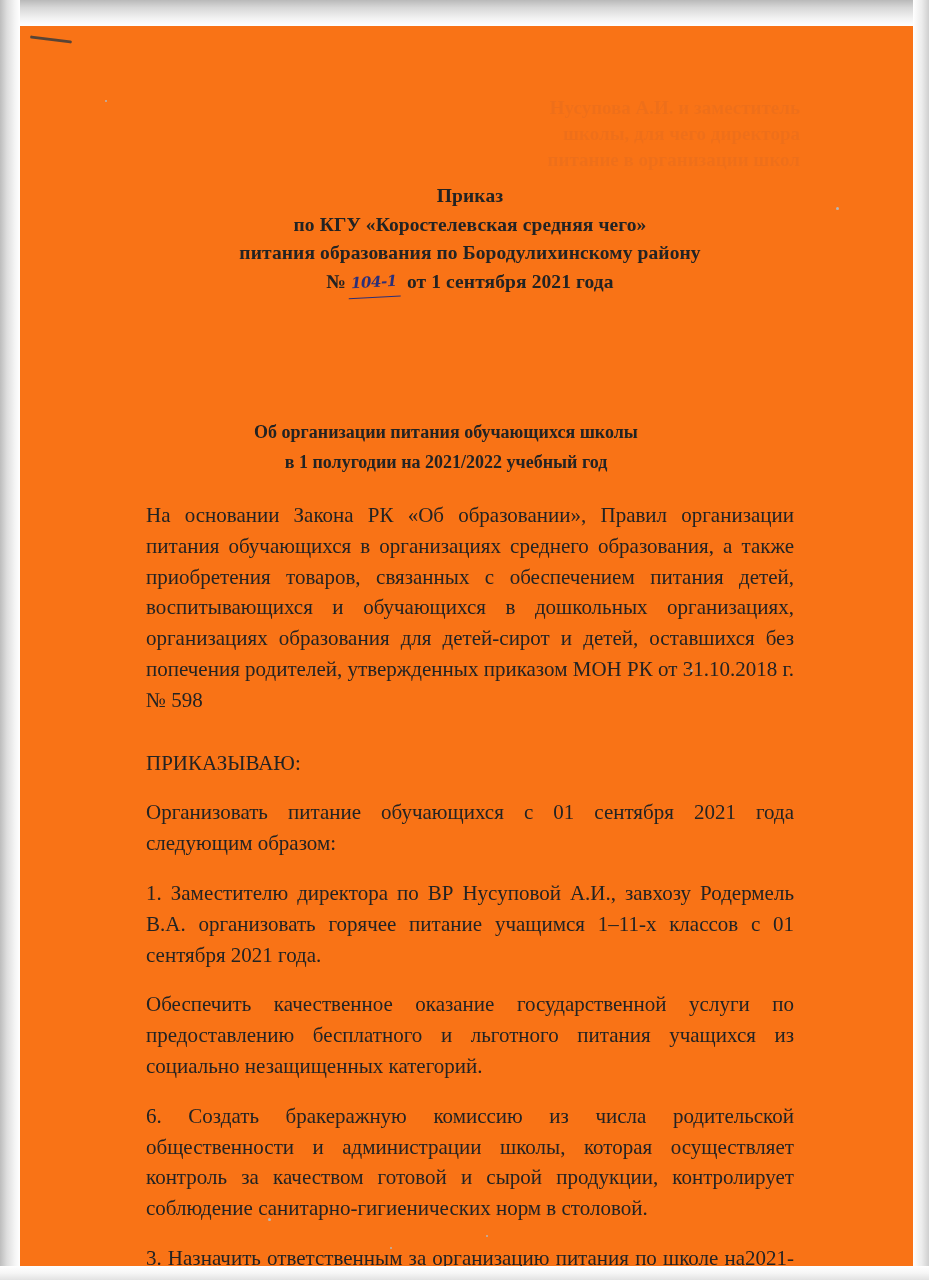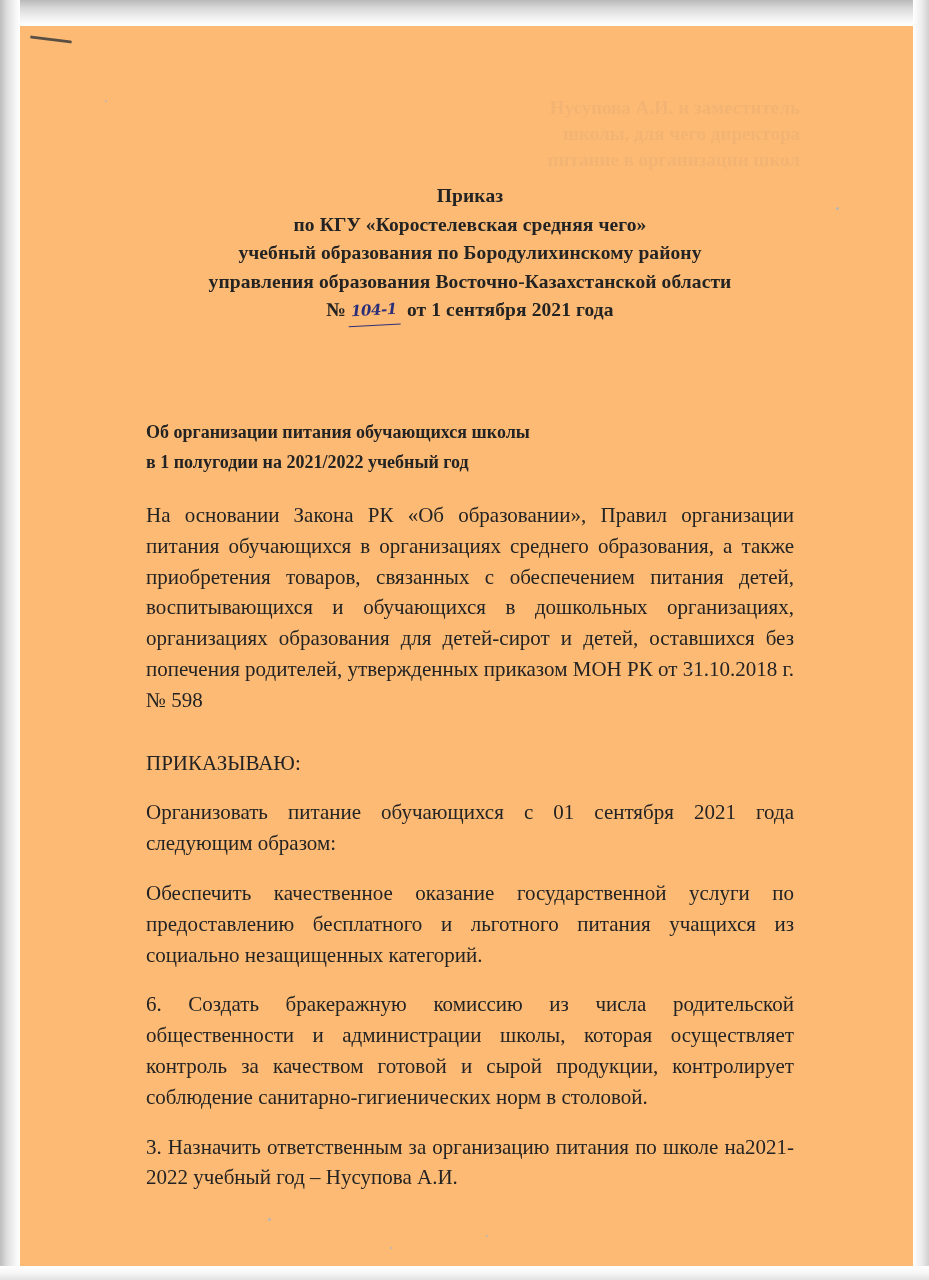--- a/index.html
+++ b/index.html
@@ -6,21 +6,21 @@
   html, body {
     margin: 0;
     padding: 0;
     background: #c9c9c9;
   }
   .page {
     position: relative;
     width: 929px;
     height: 1280px;
     margin: 0;
-    background: #fdba74;
+    background: #f97316;
     overflow: hidden;
     font-family: "Liberation Serif", "DejaVu Serif", serif;
     color: #232323;
   }
 
   
   .scan-shadow-top {
     position: absolute;
     left: 0; top: 0;
     width: 929px; height: 26px;
@@ -131,20 +131,21 @@
   }
 
   .subject {
     position: absolute;
     left: 146px;
     top: 417px;
     width: 600px;
     font-weight: bold;
     font-size: 18px;
     line-height: 30px;
+    text-align: center;
   }
 
   .body {
     position: absolute;
     left: 146px;
     top: 500px;
     width: 648px;
     font-size: 21px;
     line-height: 30.8px;
   }
@@ -171,40 +172,40 @@
     <div>Нусупова А.И. и заместитель</div>
     <div>школы, для чего директора</div>
     <div>питание в организации школ</div>
   </div>
 
   <div class="content">
 
     <div class="doc-header">
       <div class="line">Приказ</div>
       <div class="line">по КГУ «Коростелевская средняя чего»</div>
-      <div class="line">учебный образования по Бородулихинскому району</div>
-      <div class="line">управления образования Восточно-Казахстанской области</div>
+      <div class="line">питания образования по Бородулихинскому району</div>
       <div class="line">
         <span class="num-line">
           <span>№</span>
           <span class="handwritten-number">104-1</span>
           <span>&nbsp;от 1 сентября 2021 года</span>
         </span>
       </div>
     </div>
 
     <div class="subject">
       <div>Об организации питания обучающихся школы</div>
       <div>в 1 полугодии на 2021/2022 учебный год</div>
     </div>
 
     <div class="body">
       <p>На основании Закона РК «Об образовании», Правил организации питания обучающихся в организациях среднего образования, а также приобретения товаров, связанных с обеспечением питания детей, воспитывающихся и обучающихся в дошкольных организациях, организациях образования для детей-сирот и детей, оставшихся без попечения родителей, утвержденных приказом МОН РК от 31.10.2018 г. № 598</p>
       <p class="plain">ПРИКАЗЫВАЮ:</p>
       <p>Организовать питание обучающихся с 01 сентября 2021 года следующим образом:</p>
+      <p>1. Заместителю директора по ВР Нусуповой А.И., завхозу Родермель В.А. организовать горячее питание учащимся 1–11-х классов с 01 сентября 2021 года.</p>
       <p>Обеспечить качественное оказание государственной услуги по предоставлению бесплатного и льготного питания учащихся из социально незащищенных категорий.</p>
       <p>6. Создать бракеражную комиссию из числа родительской общественности и администрации школы, которая осуществляет контроль за качеством готовой и сырой продукции, контролирует соблюдение санитарно-гигиенических норм в столовой.</p>
       <p>3. Назначить ответственным за организацию питания по школе на2021-2022 учебный год – Нусупова А.И.</p>
     </div>
   </div>
 
   <div class="scan-shadow-top"></div>
   <div class="scan-shadow-left"></div>
   <div class="scan-shadow-right"></div>
   <div class="scan-shadow-bottom"></div>

